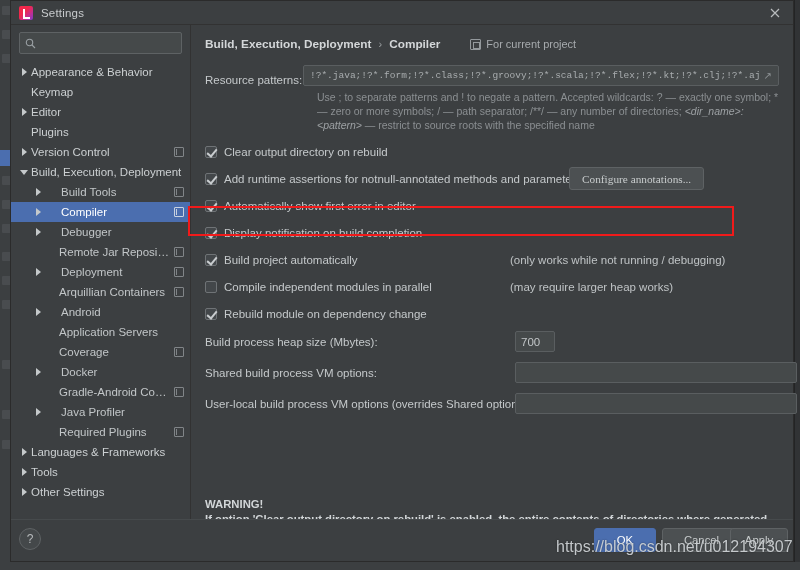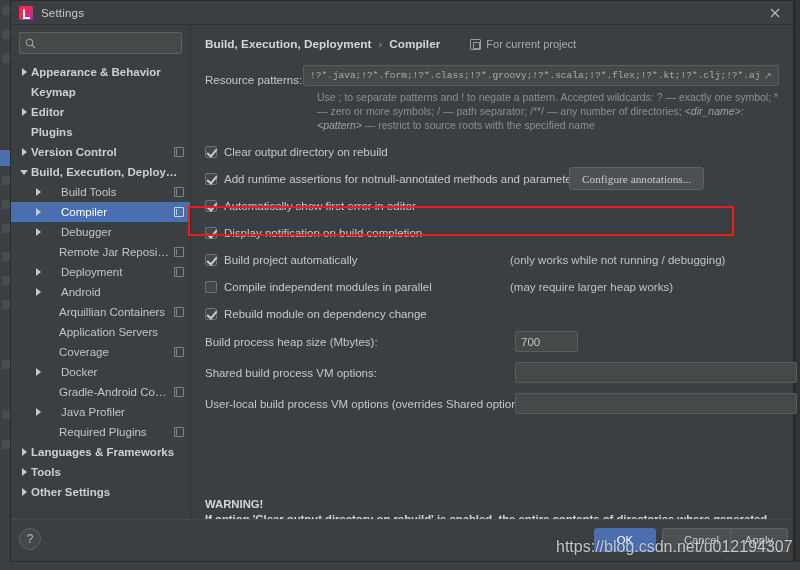--- a/index.html
+++ b/index.html
@@ -102,21 +102,21 @@
     width: 14px; flex: none; display: flex; align-items: center; justify-content: center;
     color: #c0c4c6; font-size: 7px; line-height: 1;
   }
   .tree-arrow.empty { visibility: hidden; }
   .tree-arrow .tri-r { width: 0; height: 0; border-left: 5px solid #c5c9cb; border-top: 4px solid transparent; border-bottom: 4px solid transparent; }
   .tree-arrow .tri-d { width: 0; height: 0; border-top: 5px solid #c5c9cb; border-left: 4px solid transparent; border-right: 4px solid transparent; }
   .tree-label {
     font-size: 11.5px; color: #c2c6c8; white-space: nowrap;
     overflow: hidden; text-overflow: ellipsis; flex: 1;
   }
-  .tree-row.bold .tree-label { font-weight: bold; color: #ccd0d2; }
+  .tree-row.bold .tree-label { font-weight: normal; color: #ccd0d2; }
   .tree-row.selected .tree-label { color: #ffffff; }
   .tree-badge {
     width: 10px; height: 10px; flex: none; margin-left: 4px;
     border: 1px solid #8e9295; border-radius: 1px; position: relative; opacity: .85;
   }
   .tree-badge::after {
     content: ""; position: absolute; left: 1px; top: 1px; right: 1px; bottom: 1px;
     border-left: 1px solid #8e9295;
   }
   .tree-row.selected .tree-badge { border-color: #dfe4ea; }
@@ -201,21 +201,21 @@
   }
 
   
   .fld-row { display: flex; align-items: center; height: 21px; margin-bottom: 10px; }
   .fld-label { font-size: 11.5px; color: #c5c9cb; white-space: nowrap; }
   .fld-input {
     background: #45494a; border: 1px solid #5a5e60; border-radius: 2px;
     height: 21px; color: #c2c6c8; font-size: 11.5px;
     font-family: "Liberation Sans", sans-serif; padding: 0 5px; outline: none;
   }
-  .heap-input { position: absolute; left: 310px; width: 63px; }
+  .heap-input { position: absolute; left: 310px; width: 40px; }
   .vm-input { position: absolute; left: 310px; width: 282px; }
 
   .fld-row { position: relative; }
 
   
   .warning {
     position: absolute; left: 14px; top: 472px; width: 596px;
     font-size: 11.3px; color: #d2d6d8; font-weight: bold; line-height: 15px;
   }
 
@@ -371,32 +371,32 @@
               <span class="tree-label">Remote Jar Repositories</span>
               <span class="tree-badge"></span>
             </div>
             <div class="tree-row lvl1">
               <span class="tree-arrow">
                 <span class="tri-r"></span>
               </span>
               <span class="tree-label">Deployment</span>
               <span class="tree-badge"></span>
             </div>
+            <div class="tree-row lvl2">
+              <span class="tree-arrow empty">
+                <span class="tri-r"></span>
+              </span>
+              <span class="tree-label">Arquillian Containers</span>
+              <span class="tree-badge"></span>
+            </div>
             <div class="tree-row lvl1">
               <span class="tree-arrow">
                 <span class="tri-r"></span>
               </span>
               <span class="tree-label">Android</span>
-            </div>
-            <div class="tree-row lvl2">
-              <span class="tree-arrow empty">
-                <span class="tri-r"></span>
-              </span>
-              <span class="tree-label">Arquillian Containers</span>
-              <span class="tree-badge"></span>
             </div>
             <div class="tree-row lvl2">
               <span class="tree-arrow empty">
                 <span class="tri-r"></span>
               </span>
               <span class="tree-label">Application Servers</span>
             </div>
             <div class="tree-row lvl2">
               <span class="tree-arrow empty">
                 <span class="tri-r"></span>

